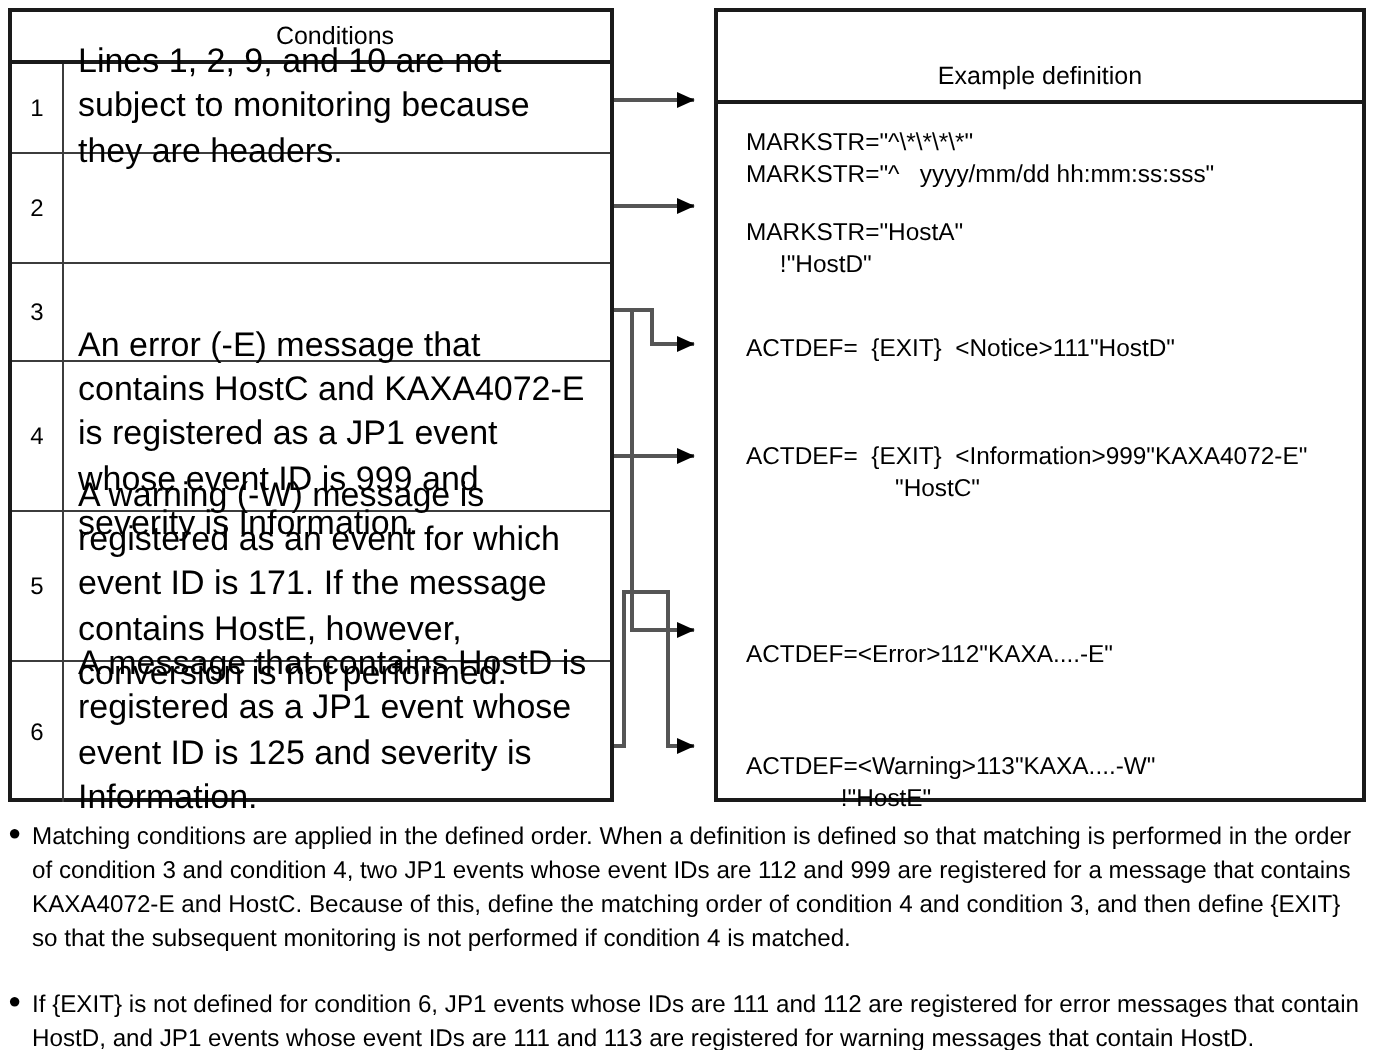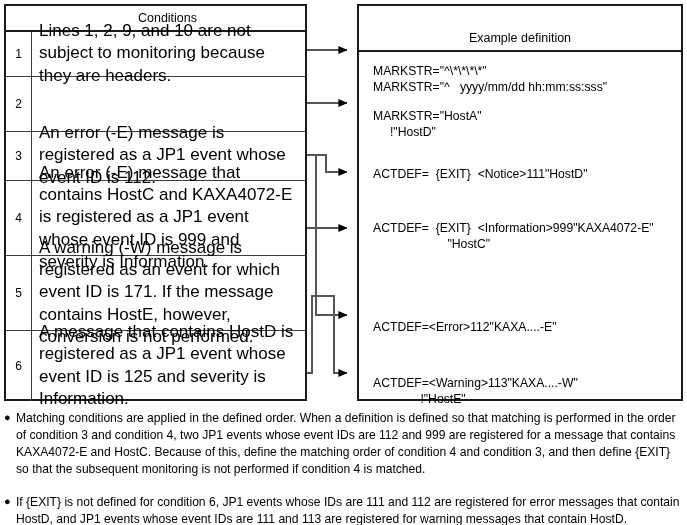--- a/index.html
+++ b/index.html
@@ -166,21 +166,20 @@
       <div class="cond-num">1</div>
       <div class="cond-text">Lines 1, 2, 9, and 10 are not subject to monitoring because they are headers.</div>
     </div>
 
     <div class="cond-row r2">
       <div class="cond-num">2</div>
     </div>
 
     <div class="cond-row r3">
       <div class="cond-num">3</div>
-      <div class="cond-text">An error (-E) message is registered as a JP1 event whose event ID is 112.</div>
     </div>
 
     <div class="cond-row r4">
       <div class="cond-num">4</div>
       <div class="cond-text">An error (-E) message that contains HostC and KAXA4072-E is registered as a JP1 event whose event ID is 999 and severity is Information.</div>
     </div>
 
     <div class="cond-row r5">
       <div class="cond-num">5</div>
       <div class="cond-text">A warning (-W) message is registered as an event for which event ID is 171. If the message contains HostE, however, conversion is not performed.</div>

